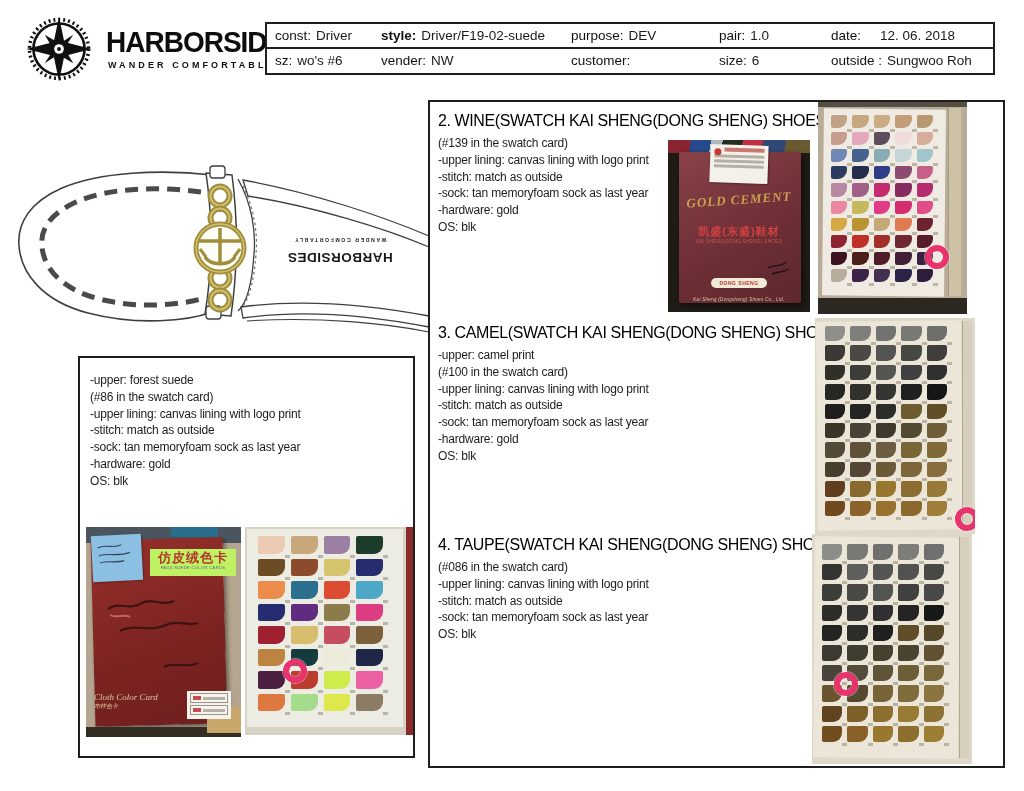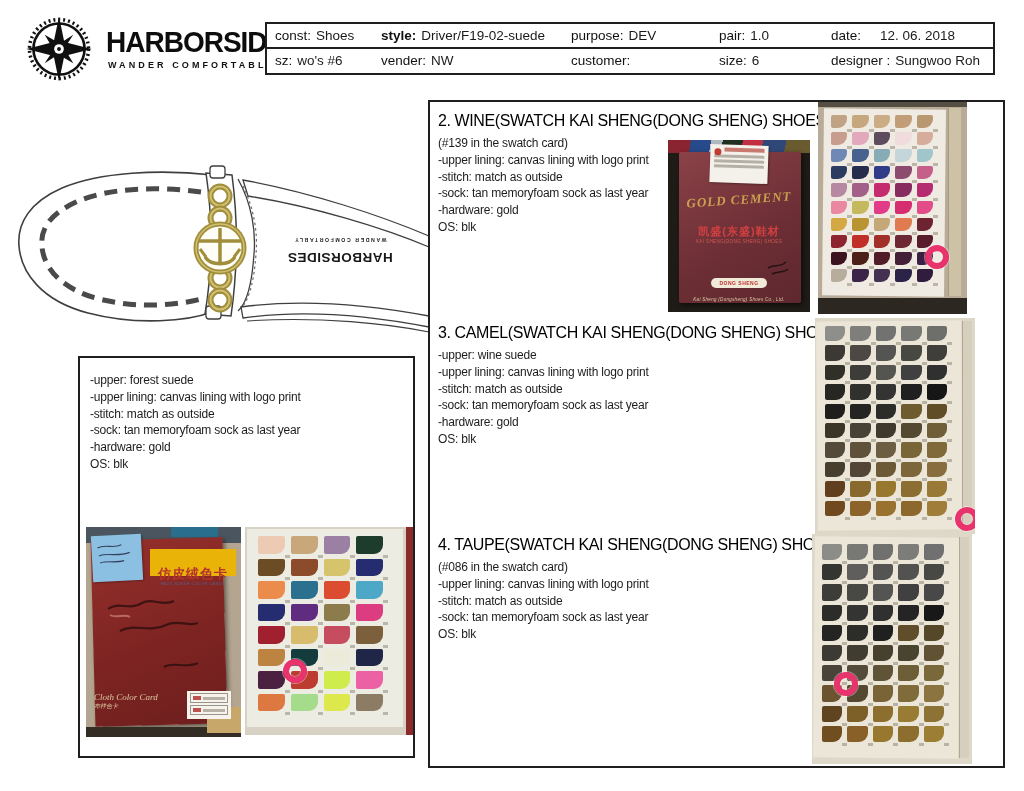--- a/index.html
+++ b/index.html
@@ -46,21 +46,21 @@
   .photo-row { position:absolute; left:6px; top:169px; display:flex; gap:4px; }
 
   
   .book1 { width:155px; height:210px; background:#b3a58f; }
   .book1 .bg-top { position:absolute; left:0; top:0; right:0; height:16px; background:#4a5560; }
   .book1 .bg-top2 { position:absolute; left:55%; top:0; width:30%; height:10px; background:#2a6e8e; }
   .book1 .bg-bottom { position:absolute; left:0; bottom:0; right:0; height:10px; background:#332d24; }
   .book1 .bg-floor { position:absolute; right:0; bottom:4px; width:34px; height:26px; background:#c8a86a; }
   .book1 .cover { position:absolute; left:7px; top:12px; width:132px; height:186px; background:linear-gradient(160deg,#96302c,#7d2422 55%,#6e1f1e); transform:rotate(-1.5deg); box-shadow:2px 2px 4px rgba(0,0,0,.45); }
   .book1 .sticky { position:absolute; left:6px; top:8px; width:50px; height:46px; background:#8cc0e2; transform:rotate(-3deg); box-shadow:1px 1px 2px rgba(0,0,0,.3); }
-  .book1 .white-label { position:absolute; right:5px; top:22px; width:86px; height:27px; background:#eab308; text-align:center; padding-top:18px; }
+  .book1 .white-label { position:absolute; right:5px; top:22px; width:86px; height:27px; background:#bef264; text-align:center; padding-top:2px; }
   .book1 .label-cn { font-size:13px; font-weight:700; color:#b5342c; line-height:14px; letter-spacing:1px; }
   .book1 .label-en { font-size:4px; color:#51618f; letter-spacing:.4px; }
   .book1 .script { position:absolute; left:8px; bottom:26px; color:#dcc9a0; font-style:italic; }
   .book1 .script .s-en { font-size:9px; font-family:"Liberation Serif", serif; }
   .book1 .script .s-cn { font-size:6px; }
   .book1 .mini-label { position:absolute; right:10px; bottom:18px; width:44px; height:28px; background:#f5f3ec; padding:2px 3px; }
   .book1 .mini-row { height:10px; border:1px solid #9a948a; margin-bottom:2px; display:flex; align-items:center; gap:2px; padding:0 2px; }
   .book1 .mini-red { width:8px; height:4px; background:#c05050; }
   .book1 .mini-gray { flex:1; height:3px; background:#b8b2a6; }
   .hand-svg { position:absolute; left:0; top:0; }
@@ -128,21 +128,21 @@
     <div class="logo-text">
       <div class="brand">HARBORSIDES</div>
       <div class="tagline">WANDER COMFORTABLY</div>
     </div>
   </div>
 
   <div class="info-table">
     <div class="tr">
       <div class="td w1">
           <span class="lbl">const:</span>
-          <span class="val">Shoes</span>
+          <span class="val">Driver</span>
         </div>
       <div class="td w2">
           <span class="lbl bold">style:</span>
           <span class="val">Driver/F19-02-suede</span>
         </div>
       <div class="td w3">
           <span class="lbl">purpose:</span>
           <span class="val">DEV</span>
         </div>
       <div class="td w4">
@@ -165,21 +165,21 @@
         </div>
       <div class="td w3">
           <span class="lbl">customer:</span>
           <span class="val"></span>
         </div>
       <div class="td w4">
           <span class="lbl">size:</span>
           <span class="val">6</span>
         </div>
       <div class="td w5">
-          <span class="lbl">designer :</span>
+          <span class="lbl">outside :</span>
           <span class="val">Sungwoo Roh</span>
         </div>
     </div>
   </div>
 
 
   <svg class="shoe-svg" width="432" height="190" viewBox="0 0 432 190">
 
     <path d="M 213,29 C 160,23 100,26 62,42 C 30,56 17,77 19,100 C 21,127 42,155 88,167 C 138,180 188,175 212,166" fill="none" stroke="#3f3f3f" stroke-width="1.6"></path>
 
@@ -225,20 +225,21 @@
         <path d="M 205,111 C 211,120 229,120 235,111" fill="none" stroke="#a08e3c" stroke-width="3.5"></path>
         <path d="M 200,103 L 206,111 M 240,103 L 234,111" fill="none" stroke="#a08e3c" stroke-width="3"></path>
       </g>
     </g>
   </svg>
 
   <section class="box left-box">
     <div class="sec-text sec-1">
       <div class="details">
           <div class="detail-line">-upper: forest suede</div>
+          <div class="detail-line">(#86 in the swatch card)</div>
           <div class="detail-line">-upper lining: canvas lining with logo print</div>
           <div class="detail-line">-stitch: match as outside</div>
           <div class="detail-line">-sock: tan memoryfoam sock as last year</div>
           <div class="detail-line">-hardware: gold</div>
           <div class="detail-line">OS: blk</div>
         </div>
     </div>
     <div class="photo-row">
 
       <div class="photo book1">
@@ -406,21 +407,22 @@
           <div class="sw" style="background: rgb(68, 48, 80);"></div>
           <div class="sw" style="background: rgb(44, 36, 72);"></div>
           <div class="sw" style="background: rgb(48, 28, 60);"></div>
         </div>
       <div class="ring" style="left: 80%; top: 73%; border-color: rgb(232, 51, 109);"></div>
     </div>
 
     <div class="sec-text sec-3">
       <h2 class="mat-title">3. CAMEL(SWATCH KAI SHENG(DONG SHENG) SHOES)</h2>
       <div class="details">
-          <div class="detail-line">-upper: wine suede</div>
+          <div class="detail-line">-upper: camel print</div>
+          <div class="detail-line">(#100 in the swatch card)</div>
           <div class="detail-line">-upper lining: canvas lining with logo print</div>
           <div class="detail-line">-stitch: match as outside</div>
           <div class="detail-line">-sock: tan memoryfoam sock as last year</div>
           <div class="detail-line">-hardware: gold</div>
           <div class="detail-line">OS: blk</div>
         </div>
     </div>
     <div class="grid-camel">
       <div class="sheet"></div>
       <div class="stack"></div>

